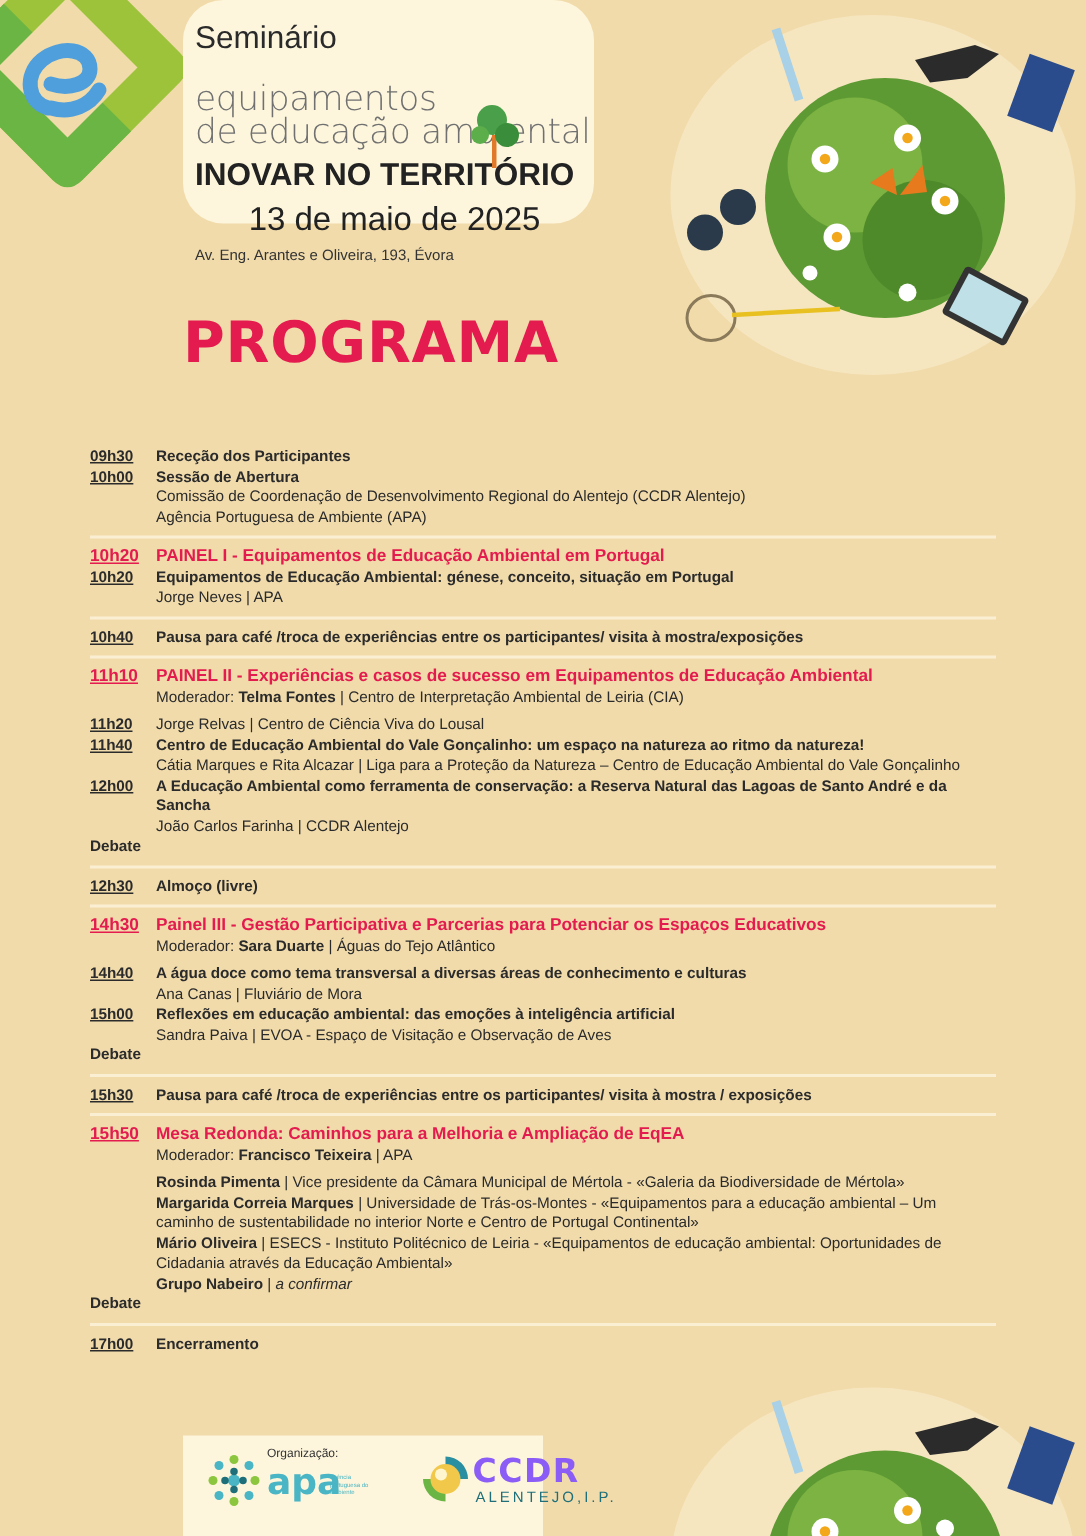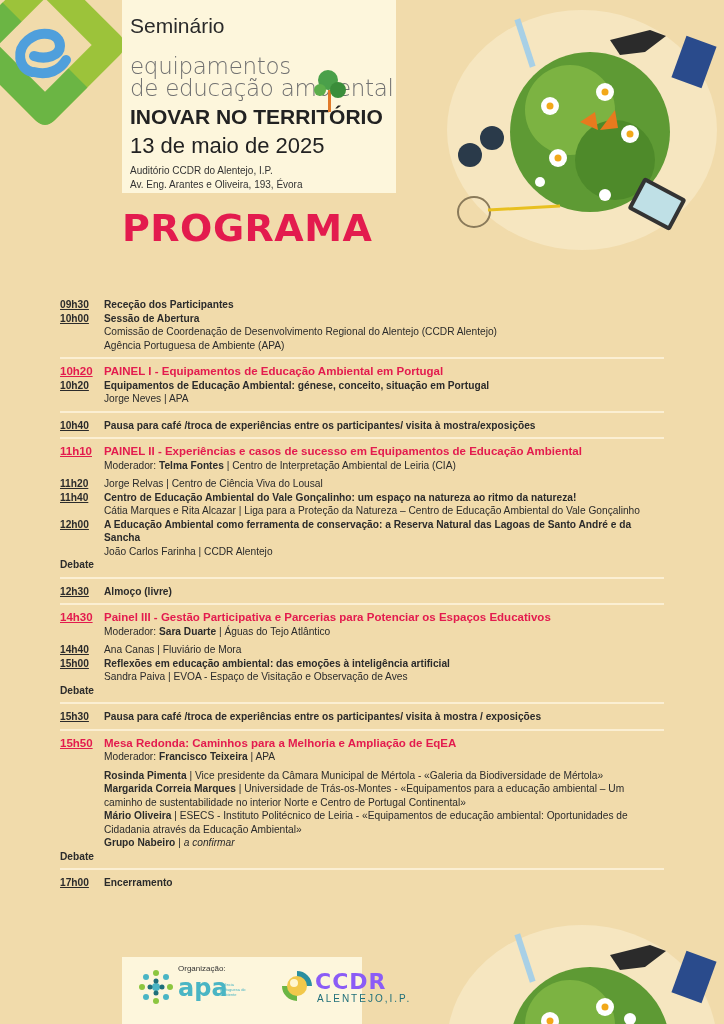--- a/index.html
+++ b/index.html
@@ -7,33 +7,34 @@
   body {
     background: #f1dbab;
     font-family: "Liberation Sans", sans-serif;
     color: #2b2b2b;
     position: relative;
   }
   
   .e-logo { position: absolute; left: -40px; top: -40px; width: 170px; height: 170px; }
   
   .title-box {
-    position: absolute; left: 122px; top: 0; width: 274px; height: 193px;
+    position: absolute; left: 122px; top: 0; width: 274px; height: 149px;
     background: #fdf6dc;
     padding: 14px 0 0 8px;
+    border-radius: 27px;
   }
   .title-box .seminario { font-size: 21px; color: #2a2a2a; }
   .title-box .eq1, .title-box .eq2 {
     font-family: "DejaVu Sans", sans-serif; font-weight: 200;
     color: #707070; font-size: 23px; line-height: 22px; letter-spacing: -0.3px;
   }
   .title-box .eq1 { margin-top: 17px; }
   .title-box .tree { position: absolute; left: 186px; top: 68px; width: 44px; height: 44px; }
   .title-box .inovar { font-weight: bold; font-size: 21px; margin-top: 6px; color: #222; }
-  .title-box .date { font-size: 22px; margin-top: 4px; color: #222; }
+  .title-box .date { font-size: 22px; margin-top: 4px; color: #222; text-align: center; }
   .title-box .venue { font-size: 10px; margin-top: 5px; line-height: 14px; color: #333; }
   .programa {
     position: absolute; left: 122px; top: 206px;
     font-family: "DejaVu Sans", sans-serif; font-weight: bold;
     font-size: 38px; color: #e31b4e; letter-spacing: 0.5px; text-align: center;
   }
   
   .illus { position: absolute; left: 440px; top: 0; width: 284px; height: 260px; }
   .illus-bottom { position: absolute; left: 440px; top: 915px; width: 284px; height: 109px; overflow: hidden; }
 
@@ -81,21 +82,20 @@
   <div class="eq2">de educação ambiental</div>
   <svg class="tree" viewBox="0 0 44 44">
     <rect x="20" y="22" width="3" height="22" fill="#e07a2a"></rect>
     <circle cx="20" cy="12" r="10" fill="#4aa04a"></circle>
     <circle cx="30" cy="22" r="8" fill="#3a8d3a"></circle>
     <circle cx="12" cy="22" r="6" fill="#5cae4a"></circle>
   </svg>
   <div class="inovar">INOVAR NO TERRITÓRIO</div>
   <div class="date">13 de maio de 2025</div>
   <div class="venue">
-    <div>Auditório CCDR do Alentejo, I.P.</div>
     <div>Av. Eng. Arantes e Oliveira, 193, Évora</div>
   </div>
 </div>
 
 <div class="programa">PROGRAMA</div>
 
 <svg class="illus" viewBox="0 0 284 260">
   <ellipse cx="142" cy="130" rx="135" ry="120" fill="#f6e6c0"></ellipse>
   <circle cx="150" cy="132" r="80" fill="#5e9a34"></circle>
   <circle cx="130" cy="110" r="45" fill="#7cb342"></circle>
@@ -203,20 +203,21 @@
     <div class="content ptitle">Painel III - Gestão Participativa e Parcerias para Potenciar os Espaços Educativos</div>
   </div>
   <div class="row">
     <div class="time"></div>
     <div class="content sub"><span>Moderador: </span><span class="bold">Sara Duarte</span><span> | Águas do Tejo Atlântico</span></div>
   </div>
   <div class="gap"></div>
   <div class="row">
     <div class="time">14h40</div>
     <div class="content">
+        <div class="bold">A água doce como tema transversal a diversas áreas de conhecimento e culturas</div>
         <div class="sub">Ana Canas | Fluviário de Mora</div>
       </div>
   </div>
   <div class="row">
     <div class="time">15h00</div>
     <div class="content">
         <div class="bold">Reflexões em educação ambiental: das emoções à inteligência artificial</div>
         <div class="sub">Sandra Paiva | EVOA - Espaço de Visitação e Observação de Aves</div>
       </div>
   </div>

